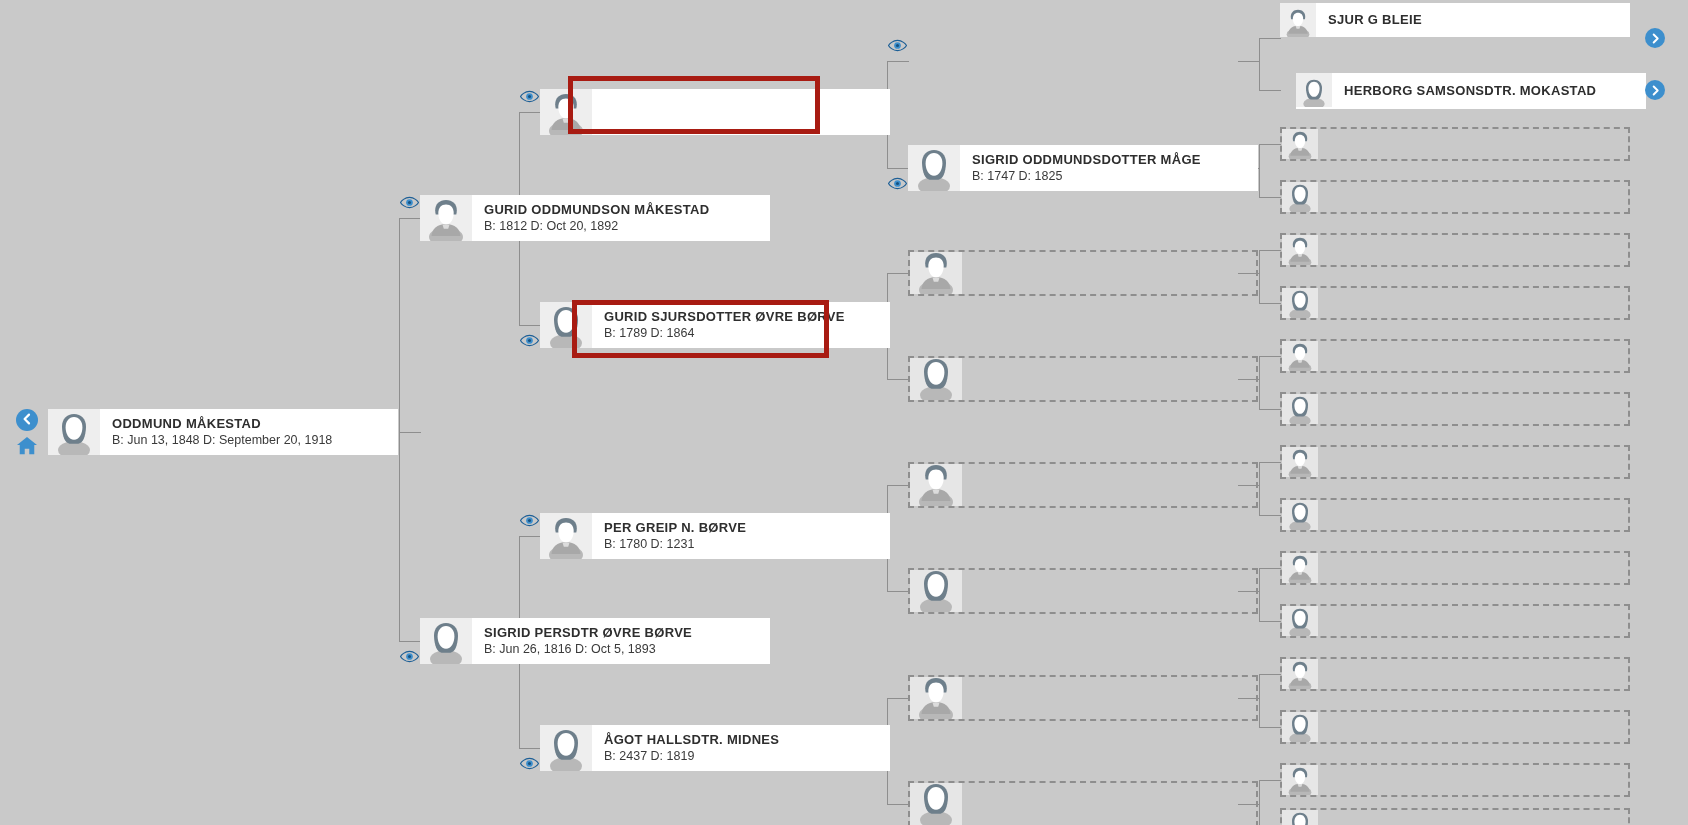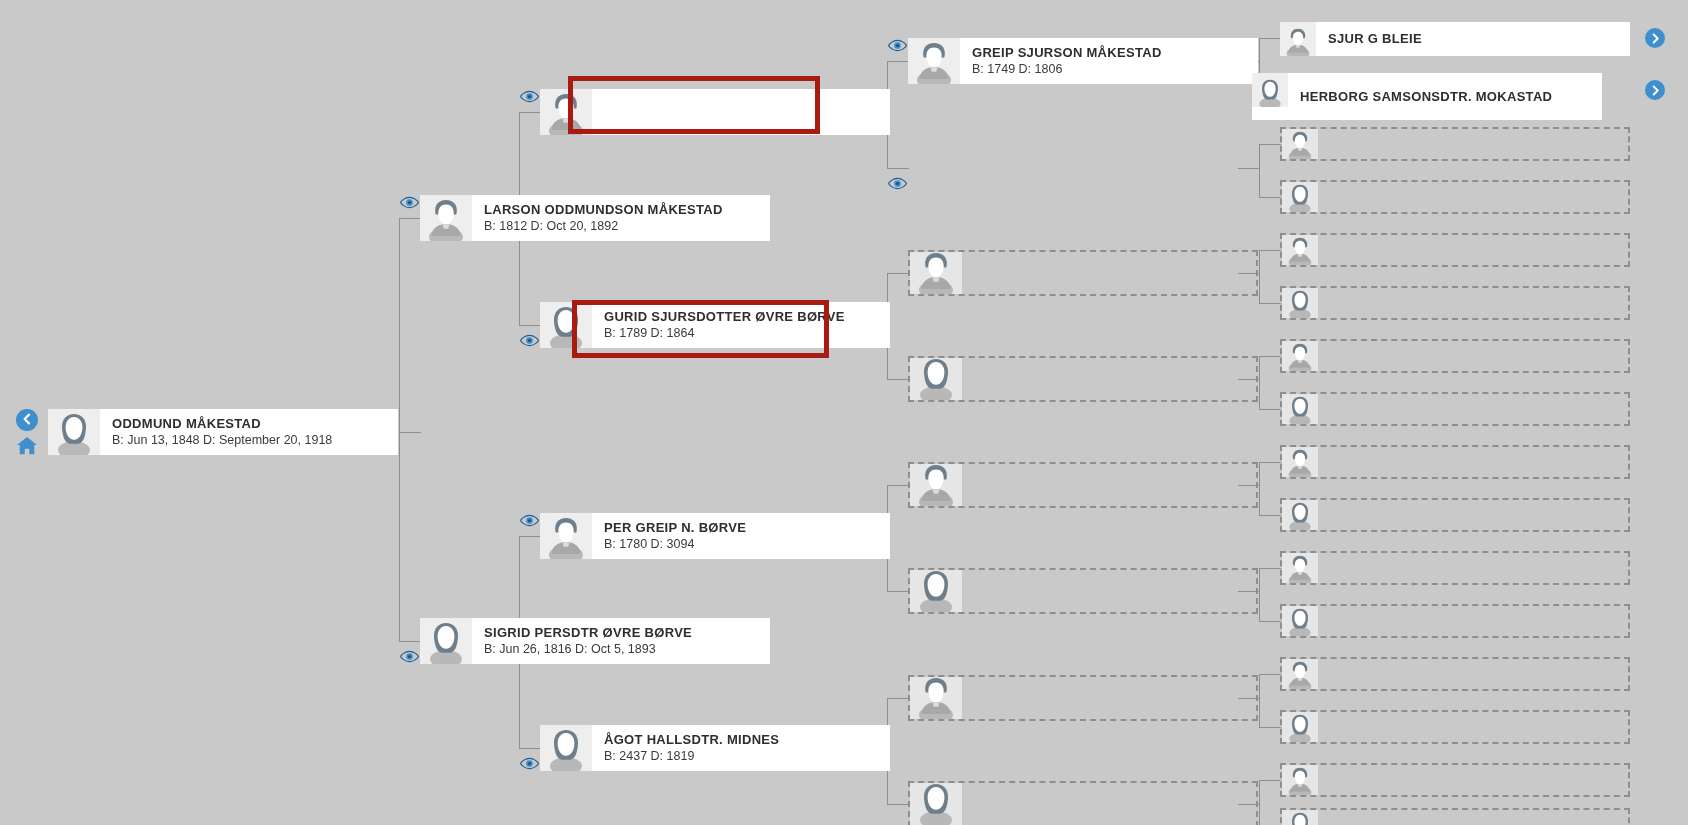--- a/index.html
+++ b/index.html
@@ -176,21 +176,21 @@
       <div class="avatar" style="width: 52px; height: 46px;">
         <svg width="48" height="48" viewBox="0 0 48 48" aria-hidden="true">
           <ellipse cx="24" cy="44" rx="17" ry="9.5" fill="#b8b8b8"></ellipse>
           <path d="M13.5 34.5c2.5-2.2 6-3.5 10.5-3.5s8 1.3 10.5 3.5c2.6 2.3 3.8 5.4 4 8.5H9.5c.2-3.1 1.4-6.2 4-8.5z" fill="#a8a8a8"></path>
           <path d="M24 7c-6.6 0-10.8 4.2-10.8 10.2 0 1.6.2 3 .5 4.2h20.6c.3-1.2.5-2.6.5-4.2C34.8 11.2 30.6 7 24 7z" fill="#6e7f8b"></path>
           <path d="M24 11.5c-4.7 0-7.7 3.4-7.7 8.6 0 6 3 11.4 7.7 11.4s7.7-5.4 7.7-11.4c0-5.2-3-8.6-7.7-8.6z" fill="#ffffff"></path>
           <path d="M20.5 31.5h7l-1.3 4.2h-4.4z" fill="#dcdcdc"></path>
         </svg>
       </div>
       <div class="txt">
-        <div class="nm">LARSON ODDMUNDSON MÅKESTAD</div>
+        <div class="nm">GURID ODDMUNDSON MÅKESTAD</div>
         <div class="dt">B: 1812 D: Oct 20, 1892</div>
       </div>
     </div>
     <div class="card" style="left: 420px; top: 618px; width: 350px; height: 46px;">
       <div class="avatar" style="width: 52px; height: 46px;">
         <svg width="48" height="48" viewBox="0 0 48 48" aria-hidden="true">
           <ellipse cx="24" cy="43" rx="16" ry="9" fill="#b8b8b8"></ellipse>
           <path d="M24 7c-7.2 0-12 5.2-12 12.5 0 5 1 9 2.2 12.2 1 2.6 3 4.3 5.3 5.1h8.9c2.4-.8 4.4-2.5 5.4-5.1C35 28.5 36 24.5 36 19.5 36 12.2 31.2 7 24 7z" fill="#6e7f8b"></path>
           <path d="M24 10c-5 0-8.4 4.3-8.4 10.2 0 6.5 3.2 12.5 8.4 12.5s8.4-6 8.4-12.5C32.4 14.3 29 10 24 10z" fill="#ffffff"></path>
         </svg>
@@ -229,49 +229,47 @@
         <svg width="48" height="48" viewBox="0 0 48 48" aria-hidden="true">
           <ellipse cx="24" cy="44" rx="17" ry="9.5" fill="#b8b8b8"></ellipse>
           <path d="M13.5 34.5c2.5-2.2 6-3.5 10.5-3.5s8 1.3 10.5 3.5c2.6 2.3 3.8 5.4 4 8.5H9.5c.2-3.1 1.4-6.2 4-8.5z" fill="#a8a8a8"></path>
           <path d="M24 7c-6.6 0-10.8 4.2-10.8 10.2 0 1.6.2 3 .5 4.2h20.6c.3-1.2.5-2.6.5-4.2C34.8 11.2 30.6 7 24 7z" fill="#6e7f8b"></path>
           <path d="M24 11.5c-4.7 0-7.7 3.4-7.7 8.6 0 6 3 11.4 7.7 11.4s7.7-5.4 7.7-11.4c0-5.2-3-8.6-7.7-8.6z" fill="#ffffff"></path>
           <path d="M20.5 31.5h7l-1.3 4.2h-4.4z" fill="#dcdcdc"></path>
         </svg>
       </div>
       <div class="txt">
         <div class="nm">PER GREIP N. BØRVE</div>
-        <div class="dt">B: 1780 D: 3094</div>
+        <div class="dt">B: 1780 D: 1231</div>
       </div>
     </div>
     <div class="card" style="left: 540px; top: 725px; width: 350px; height: 46px;">
       <div class="avatar" style="width: 52px; height: 46px;">
         <svg width="48" height="48" viewBox="0 0 48 48" aria-hidden="true">
           <ellipse cx="24" cy="43" rx="16" ry="9" fill="#b8b8b8"></ellipse>
           <path d="M24 7c-7.2 0-12 5.2-12 12.5 0 5 1 9 2.2 12.2 1 2.6 3 4.3 5.3 5.1h8.9c2.4-.8 4.4-2.5 5.4-5.1C35 28.5 36 24.5 36 19.5 36 12.2 31.2 7 24 7z" fill="#6e7f8b"></path>
           <path d="M24 10c-5 0-8.4 4.3-8.4 10.2 0 6.5 3.2 12.5 8.4 12.5s8.4-6 8.4-12.5C32.4 14.3 29 10 24 10z" fill="#ffffff"></path>
         </svg>
       </div>
       <div class="txt">
         <div class="nm">ÅGOT HALLSDTR. MIDNES</div>
         <div class="dt">B: 2437 D: 1819</div>
       </div>
     </div>
-    <div class="card" style="left: 908px; top: 38px; width: 350px; height: 46px;">
-      <div class="avatar" style="width: 52px; height: 46px;">
-        <svg width="48" height="48" viewBox="0 0 48 48" aria-hidden="true">
-          <ellipse cx="24" cy="44" rx="17" ry="9.5" fill="#b8b8b8"></ellipse>
-          <path d="M13.5 34.5c2.5-2.2 6-3.5 10.5-3.5s8 1.3 10.5 3.5c2.6 2.3 3.8 5.4 4 8.5H9.5c.2-3.1 1.4-6.2 4-8.5z" fill="#a8a8a8"></path>
-          <path d="M24 7c-6.6 0-10.8 4.2-10.8 10.2 0 1.6.2 3 .5 4.2h20.6c.3-1.2.5-2.6.5-4.2C34.8 11.2 30.6 7 24 7z" fill="#6e7f8b"></path>
-          <path d="M24 11.5c-4.7 0-7.7 3.4-7.7 8.6 0 6 3 11.4 7.7 11.4s7.7-5.4 7.7-11.4c0-5.2-3-8.6-7.7-8.6z" fill="#ffffff"></path>
-          <path d="M20.5 31.5h7l-1.3 4.2h-4.4z" fill="#dcdcdc"></path>
-        </svg>
-      </div>
-      <div class="txt">
-        <div class="nm">GREIP SJURSON MÅKESTAD</div>
-        <div class="dt">B: 1749 D: 1806</div>
+    <div class="card" style="left: 908px; top: 145px; width: 350px; height: 46px;">
+      <div class="avatar" style="width: 52px; height: 46px;">
+        <svg width="48" height="48" viewBox="0 0 48 48" aria-hidden="true">
+          <ellipse cx="24" cy="43" rx="16" ry="9" fill="#b8b8b8"></ellipse>
+          <path d="M24 7c-7.2 0-12 5.2-12 12.5 0 5 1 9 2.2 12.2 1 2.6 3 4.3 5.3 5.1h8.9c2.4-.8 4.4-2.5 5.4-5.1C35 28.5 36 24.5 36 19.5 36 12.2 31.2 7 24 7z" fill="#6e7f8b"></path>
+          <path d="M24 10c-5 0-8.4 4.3-8.4 10.2 0 6.5 3.2 12.5 8.4 12.5s8.4-6 8.4-12.5C32.4 14.3 29 10 24 10z" fill="#ffffff"></path>
+        </svg>
+      </div>
+      <div class="txt">
+        <div class="nm">SIGRID ODDMUNDSDOTTER MÅGE</div>
+        <div class="dt">B: 1747 D: 1825</div>
       </div>
     </div>
     <div class="card empty" style="left: 908px; top: 250px; width: 350px; height: 46px;">
       <div class="avatar" style="width: 52px; height: 42px;">
         <svg width="48" height="48" viewBox="0 0 48 48" aria-hidden="true">
           <ellipse cx="24" cy="44" rx="17" ry="9.5" fill="#b8b8b8"></ellipse>
           <path d="M13.5 34.5c2.5-2.2 6-3.5 10.5-3.5s8 1.3 10.5 3.5c2.6 2.3 3.8 5.4 4 8.5H9.5c.2-3.1 1.4-6.2 4-8.5z" fill="#a8a8a8"></path>
           <path d="M24 7c-6.6 0-10.8 4.2-10.8 10.2 0 1.6.2 3 .5 4.2h20.6c.3-1.2.5-2.6.5-4.2C34.8 11.2 30.6 7 24 7z" fill="#6e7f8b"></path>
           <path d="M24 11.5c-4.7 0-7.7 3.4-7.7 8.6 0 6 3 11.4 7.7 11.4s7.7-5.4 7.7-11.4c0-5.2-3-8.6-7.7-8.6z" fill="#ffffff"></path>
           <path d="M20.5 31.5h7l-1.3 4.2h-4.4z" fill="#dcdcdc"></path>
@@ -326,42 +324,42 @@
     <div class="card empty" style="left: 908px; top: 781px; width: 350px; height: 46px;">
       <div class="avatar" style="width: 52px; height: 42px;">
         <svg width="48" height="48" viewBox="0 0 48 48" aria-hidden="true">
           <ellipse cx="24" cy="43" rx="16" ry="9" fill="#b8b8b8"></ellipse>
           <path d="M24 7c-7.2 0-12 5.2-12 12.5 0 5 1 9 2.2 12.2 1 2.6 3 4.3 5.3 5.1h8.9c2.4-.8 4.4-2.5 5.4-5.1C35 28.5 36 24.5 36 19.5 36 12.2 31.2 7 24 7z" fill="#6e7f8b"></path>
           <path d="M24 10c-5 0-8.4 4.3-8.4 10.2 0 6.5 3.2 12.5 8.4 12.5s8.4-6 8.4-12.5C32.4 14.3 29 10 24 10z" fill="#ffffff"></path>
         </svg>
       </div>
       <div class="txt"></div>
     </div>
-    <div class="card nameonly" style="left: 1280px; top: 22px; width: 350px; height: 34px;">
+    <div class="card nameonly" style="left: 1280px; top: 3px; width: 350px; height: 34px;">
       <div class="avatar" style="width: 36px; height: 34px;">
         <svg width="32" height="32" viewBox="0 0 48 48" aria-hidden="true">
           <ellipse cx="24" cy="44" rx="17" ry="9.5" fill="#b8b8b8"></ellipse>
           <path d="M13.5 34.5c2.5-2.2 6-3.5 10.5-3.5s8 1.3 10.5 3.5c2.6 2.3 3.8 5.4 4 8.5H9.5c.2-3.1 1.4-6.2 4-8.5z" fill="#a8a8a8"></path>
           <path d="M24 7c-6.6 0-10.8 4.2-10.8 10.2 0 1.6.2 3 .5 4.2h20.6c.3-1.2.5-2.6.5-4.2C34.8 11.2 30.6 7 24 7z" fill="#6e7f8b"></path>
           <path d="M24 11.5c-4.7 0-7.7 3.4-7.7 8.6 0 6 3 11.4 7.7 11.4s7.7-5.4 7.7-11.4c0-5.2-3-8.6-7.7-8.6z" fill="#ffffff"></path>
           <path d="M20.5 31.5h7l-1.3 4.2h-4.4z" fill="#dcdcdc"></path>
         </svg>
       </div>
       <div class="txt">
         <div class="nm">SJUR G BLEIE</div>
       </div>
     </div>
     <div class="rbtn" style="left: 1645px; top: 28px;">
       <span>
         <svg width="11" height="11" viewBox="0 0 12 12" aria-hidden="true">
           <path d="M4 1.6 L8.4 6 L4 10.4" fill="none" stroke="#ffffff" stroke-width="2.1" stroke-linecap="round" stroke-linejoin="round"></path>
         </svg>
       </span>
     </div>
-    <div class="card nameonly" style="left: 1252px; top: 73px; width: 350px; height: 47px;">
+    <div class="card nameonly" style="left: 1296px; top: 73px; width: 350px; height: 36px;">
       <div class="avatar" style="width: 36px; height: 34px;">
         <svg width="32" height="32" viewBox="0 0 48 48" aria-hidden="true">
           <ellipse cx="24" cy="43" rx="16" ry="9" fill="#b8b8b8"></ellipse>
           <path d="M24 7c-7.2 0-12 5.2-12 12.5 0 5 1 9 2.2 12.2 1 2.6 3 4.3 5.3 5.1h8.9c2.4-.8 4.4-2.5 5.4-5.1C35 28.5 36 24.5 36 19.5 36 12.2 31.2 7 24 7z" fill="#6e7f8b"></path>
           <path d="M24 10c-5 0-8.4 4.3-8.4 10.2 0 6.5 3.2 12.5 8.4 12.5s8.4-6 8.4-12.5C32.4 14.3 29 10 24 10z" fill="#ffffff"></path>
         </svg>
       </div>
       <div class="txt">
         <div class="nm">HERBORG SAMSONSDTR. MOKASTAD</div>
       </div>

